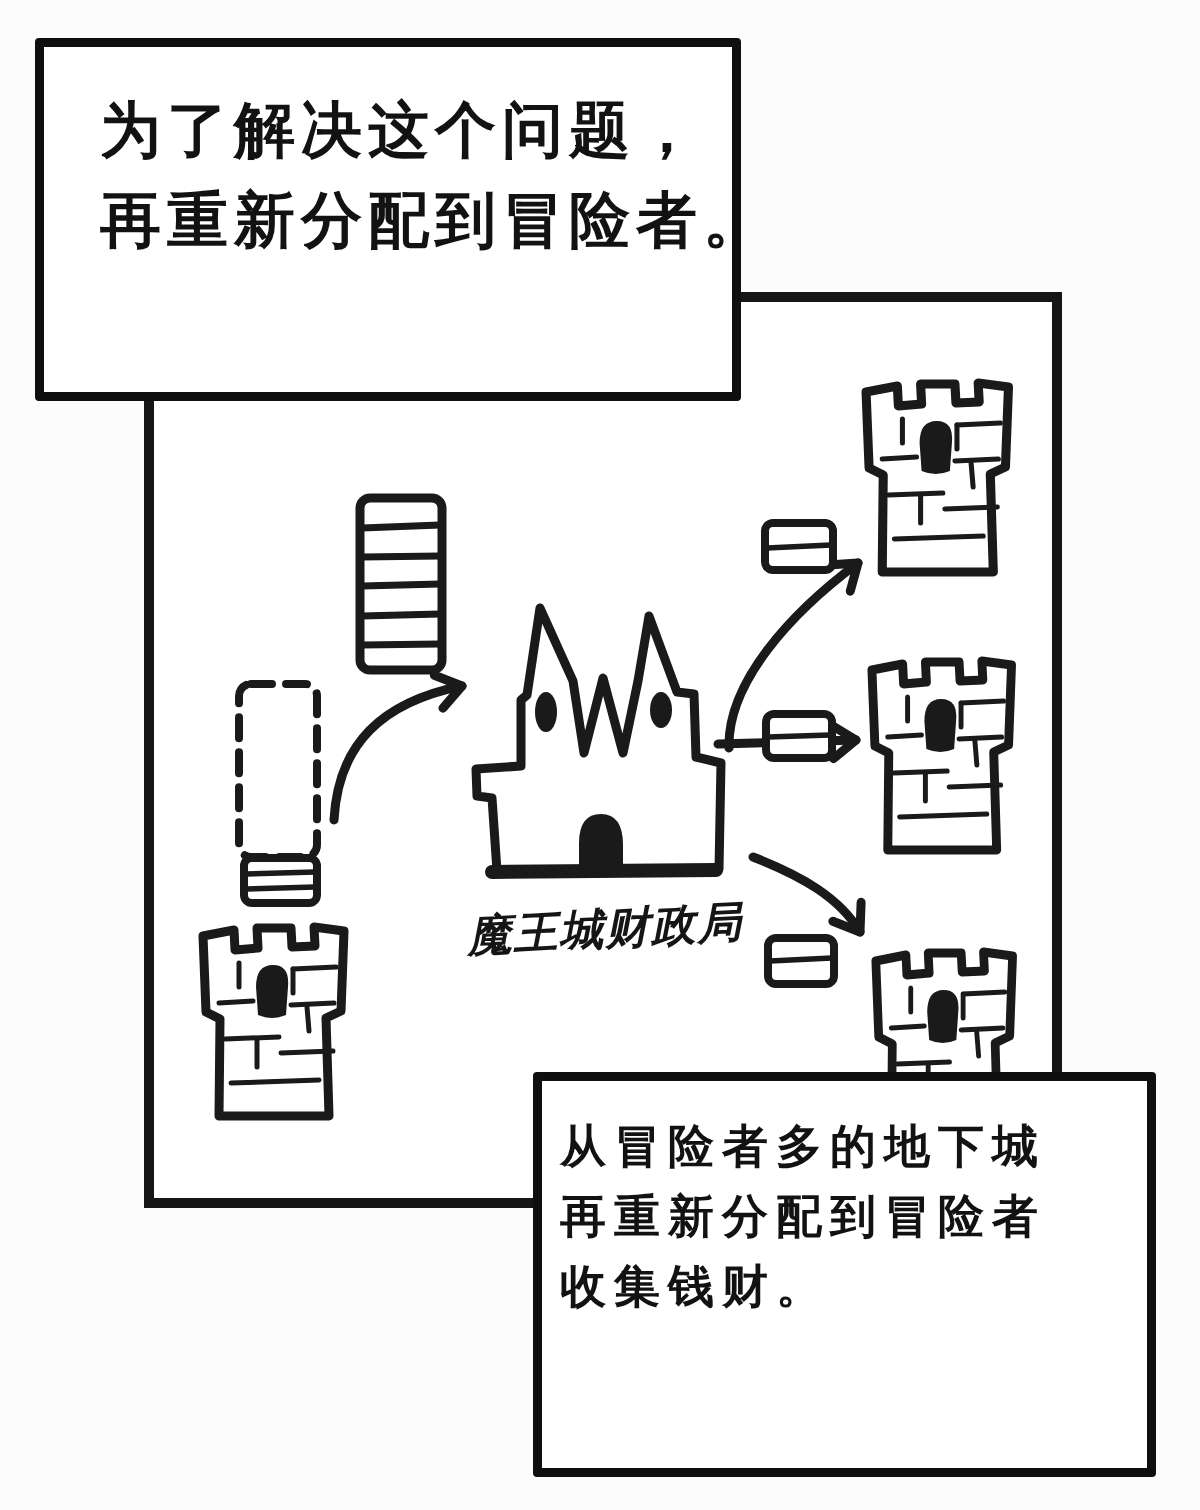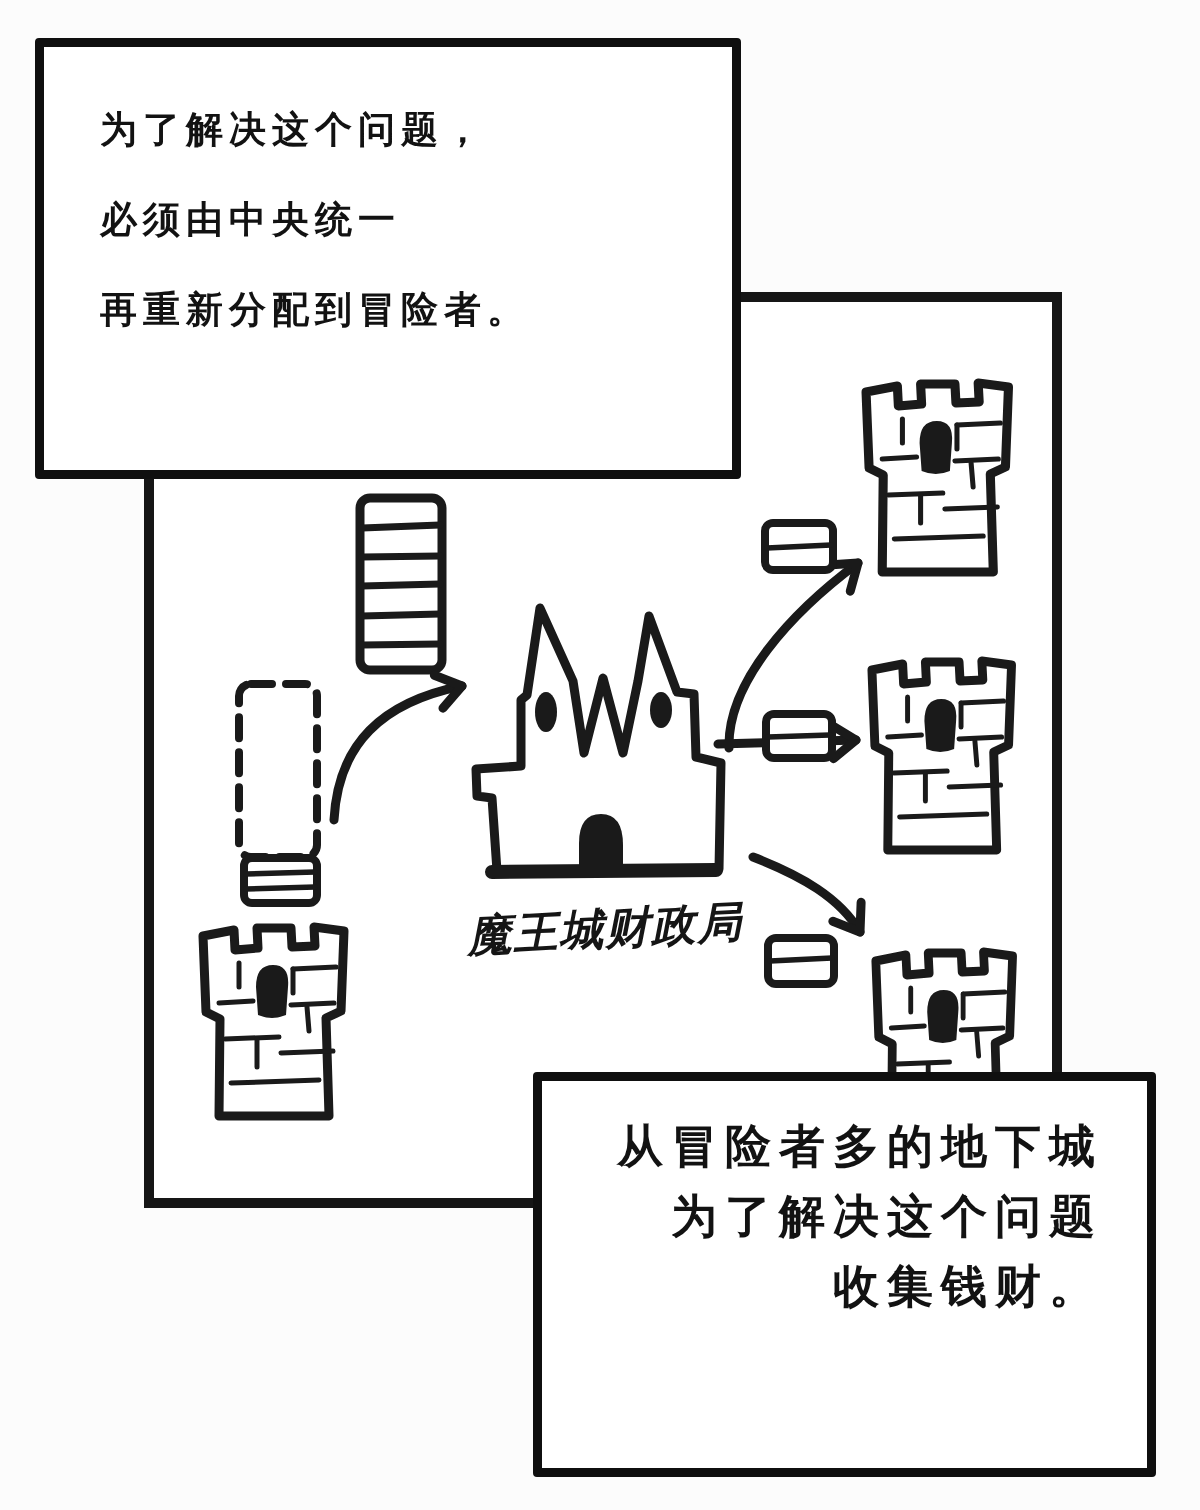--- a/index.html
+++ b/index.html
@@ -15,29 +15,28 @@
     position:absolute;
     background:#ffffff;
     border:9px solid #0f0f0f;
     border-radius:4px;
     box-sizing:border-box;
     font-weight:bold;
     color:#121212;
   }
   .callout .line{white-space:nowrap;}
   .top-callout{
-    left:35px;top:38px;width:706px;height:441px;
+    left:35px;top:38px;width:706px;height:363px;
     padding:38px 18px 0 56px;
-    font-size:37px;line-height:90px;letter-spacing:6px;
+    font-size:61px;line-height:90px;letter-spacing:6px;
   }
   .bottom-callout{
     left:533px;top:1072px;width:623px;height:405px;
     padding:30px 44px 0 18px;
     font-size:46px;line-height:70px;letter-spacing:8px;
-    text-align:right;
   }
   .bureau-label{
     position:absolute;left:452px;top:900px;width:306px;
     text-align:center;
     font-family:"DejaVu Serif",serif;
     font-style:italic;font-weight:bold;
     font-size:44px;letter-spacing:2px;
     color:#151515;
     transform:rotate(-3deg);
   }
@@ -124,23 +123,22 @@
 
     <use href="#tower-shape" transform="translate(860,371) scale(1.01,1.0)"></use>
     <use href="#tower-shape" transform="translate(866,649) scale(0.99,1.0)"></use>
     <use href="#tower-shape" transform="translate(870,940) scale(0.97,1.0)"></use>
   </svg>
 
   <div class="bureau-label">魔王城财政局</div>
 
   <div class="callout top-callout">
     <div class="line">为了解决这个问题，</div>
-    <div class="line">必须由中央统一</div>
     <div class="line">再重新分配到冒险者。</div>
   </div>
 
   <div class="callout bottom-callout">
     <div class="line">从冒险者多的地下城</div>
-    <div class="line">为了解决这个问题</div>
+    <div class="line">再重新分配到冒险者</div>
     <div class="line">收集钱财。</div>
   </div>
 
 </div>
 
 </body></html>

